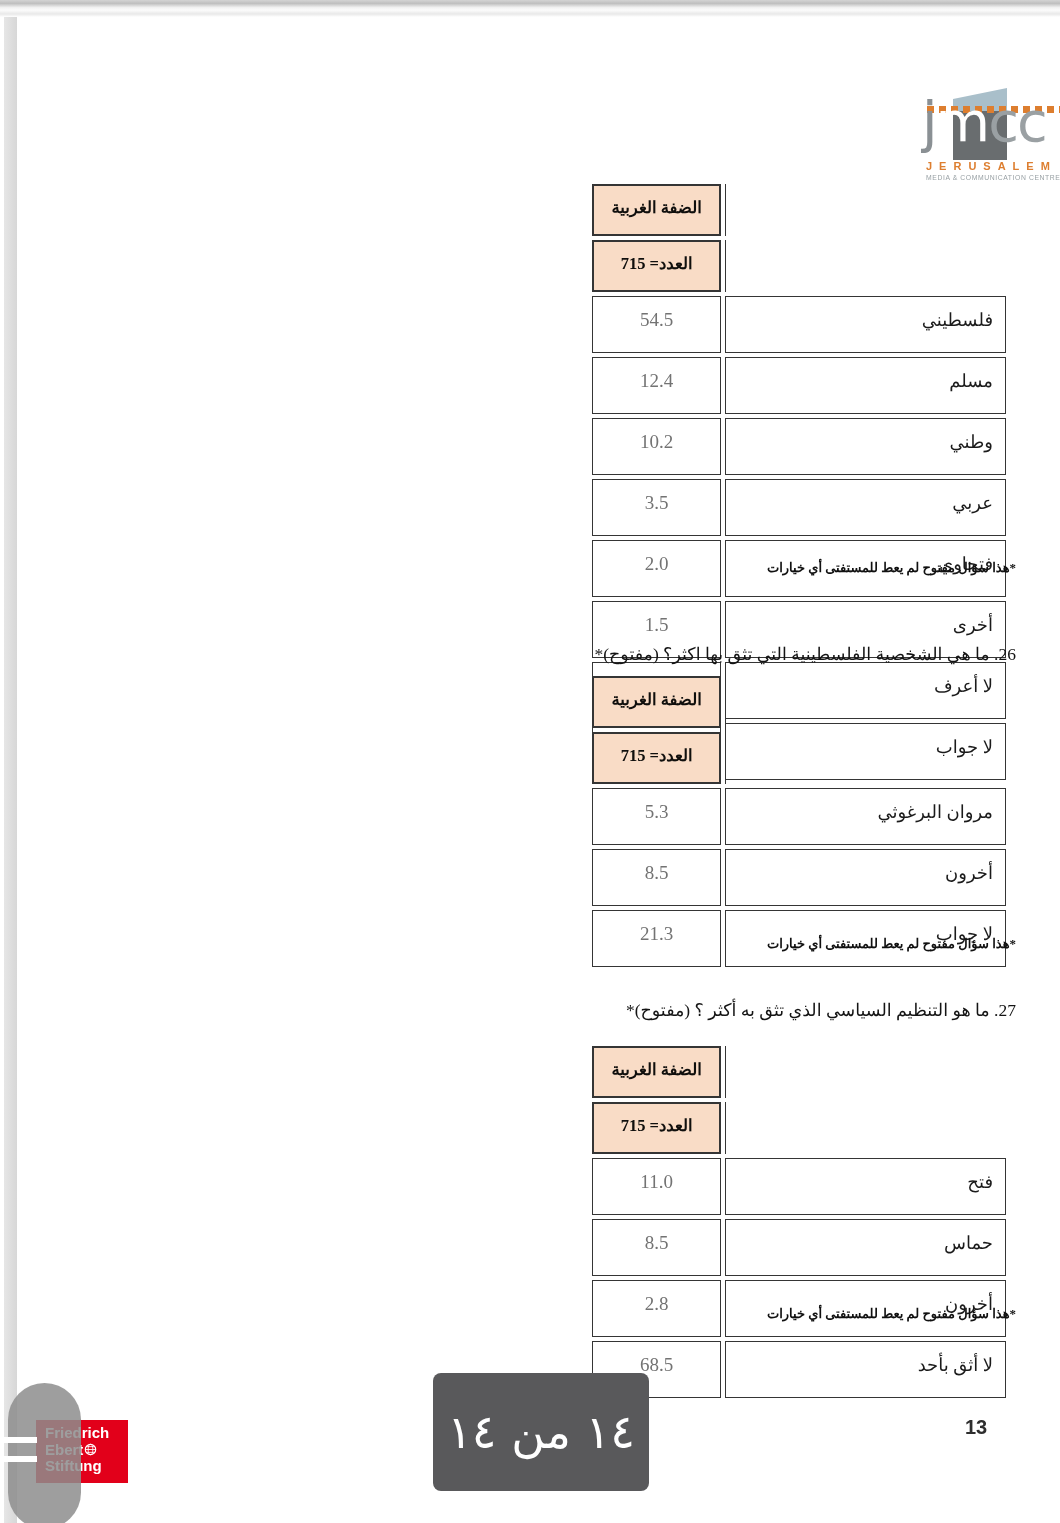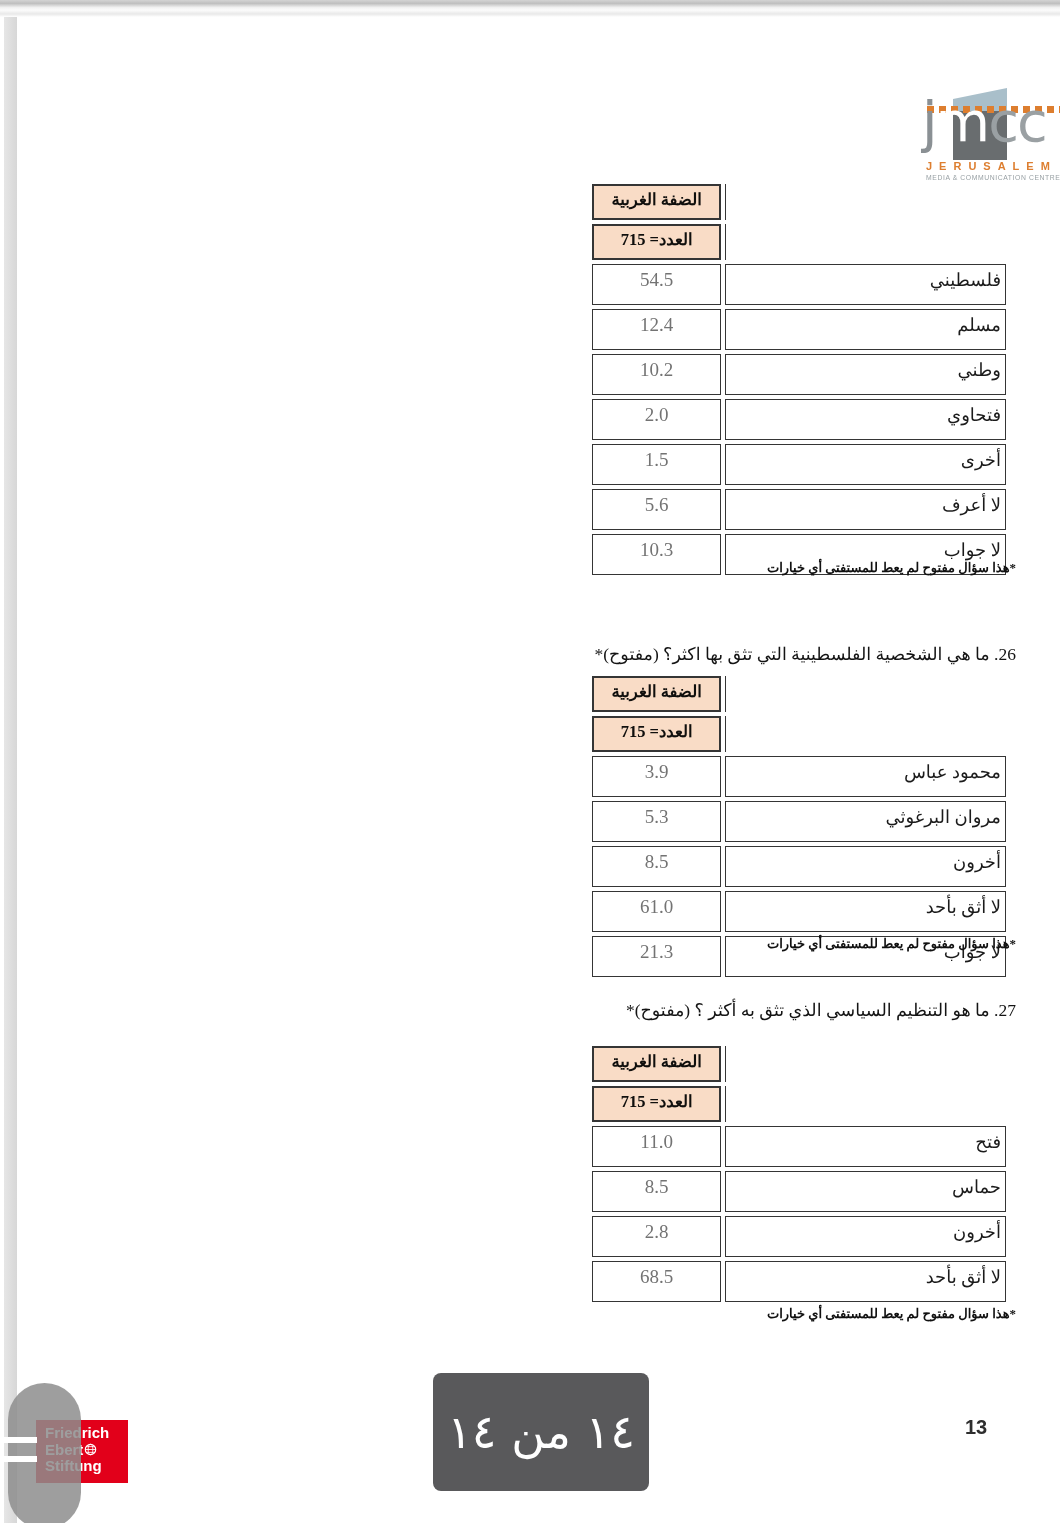--- a/index.html
+++ b/index.html
@@ -25,21 +25,21 @@
   .jmcc-word .wm{color:#ffffff;}
   .jmcc-word .wc{color:#9aa0a3;}
   .jmcc-city{position:absolute;left:4px;top:74px;font-family:"Liberation Sans",sans-serif;
      font-size:11px;font-weight:bold;color:#dd7e2f;letter-spacing:7px;white-space:nowrap;}
   .jmcc-tagline{position:absolute;left:4px;top:88px;font-family:"Liberation Sans",sans-serif;
      font-size:6.8px;color:#98a0a4;letter-spacing:0.6px;white-space:nowrap;}
 
   
   .stable{position:absolute;left:588px;border-collapse:separate;border-spacing:4px;
      table-layout:fixed;width:422px;}
-  .stable td{padding:4px;vertical-align:top;}
+  .stable td{padding:12px;vertical-align:top;}
   .c-val{width:128px;} .c-lab{width:278px;}
   .hcell{background:#f9dcc6;border:2px solid #353535;text-align:center;font-weight:bold;
      font-size:16.5px;height:24px;direction:rtl;color:#100f0d;}
   .hempty{border-left:1.5px solid #353535;}
   .vcell{border:1.5px solid #353535;text-align:center;font-size:19px;height:31px;color:#737373;}
   .lcell{border:1.5px solid #353535;text-align:right;direction:rtl;font-size:18px;
      padding-right:3px;color:#1b1b1b;margin-left:8px;}
   #t1{top:180px;} #t2{top:672px;} #t3{top:1042px;}
 
   .footnote{position:absolute;left:588px;width:428px;direction:rtl;text-align:right;
@@ -101,20 +101,24 @@
           <td class="vcell">54.5</td>
           <td class="lcell">فلسطيني</td>
         </tr>
     <tr>
           <td class="vcell">12.4</td>
           <td class="lcell">مسلم</td>
         </tr>
     <tr>
           <td class="vcell">10.2</td>
           <td class="lcell">وطني</td>
+        </tr>
+    <tr>
+          <td class="vcell">3.5</td>
+          <td class="lcell">عربي</td>
         </tr>
     <tr>
           <td class="vcell">2.0</td>
           <td class="lcell">فتحاوي</td>
         </tr>
     <tr>
           <td class="vcell">1.5</td>
           <td class="lcell">أخرى</td>
         </tr>
     <tr>
@@ -138,34 +142,26 @@
     <tbody>
         <tr>
           <td class="hcell">الضفة الغربية</td>
           <td class="hempty"></td>
         </tr>
     <tr>
           <td class="hcell">العدد= 715</td>
           <td class="hempty"></td>
         </tr>
     <tr>
-          <td class="vcell">3.9</td>
-          <td class="lcell">محمود عباس</td>
-        </tr>
-    <tr>
           <td class="vcell">5.3</td>
           <td class="lcell">مروان البرغوثي</td>
         </tr>
     <tr>
           <td class="vcell">8.5</td>
           <td class="lcell">أخرون</td>
-        </tr>
-    <tr>
-          <td class="vcell">61.0</td>
-          <td class="lcell">لا أثق بأحد</td>
         </tr>
     <tr>
           <td class="vcell">21.3</td>
           <td class="lcell">لا جواب</td>
         </tr>
   </tbody>
     </table>
   <div class="footnote" id="fn2">*هذا سؤال مفتوح لم يعط للمستفتى أي خيارات</div>
 
   <div class="question" id="q27">27. ما هو التنظيم السياسي الذي تثق به أكثر ؟ (مفتوح)*</div>

